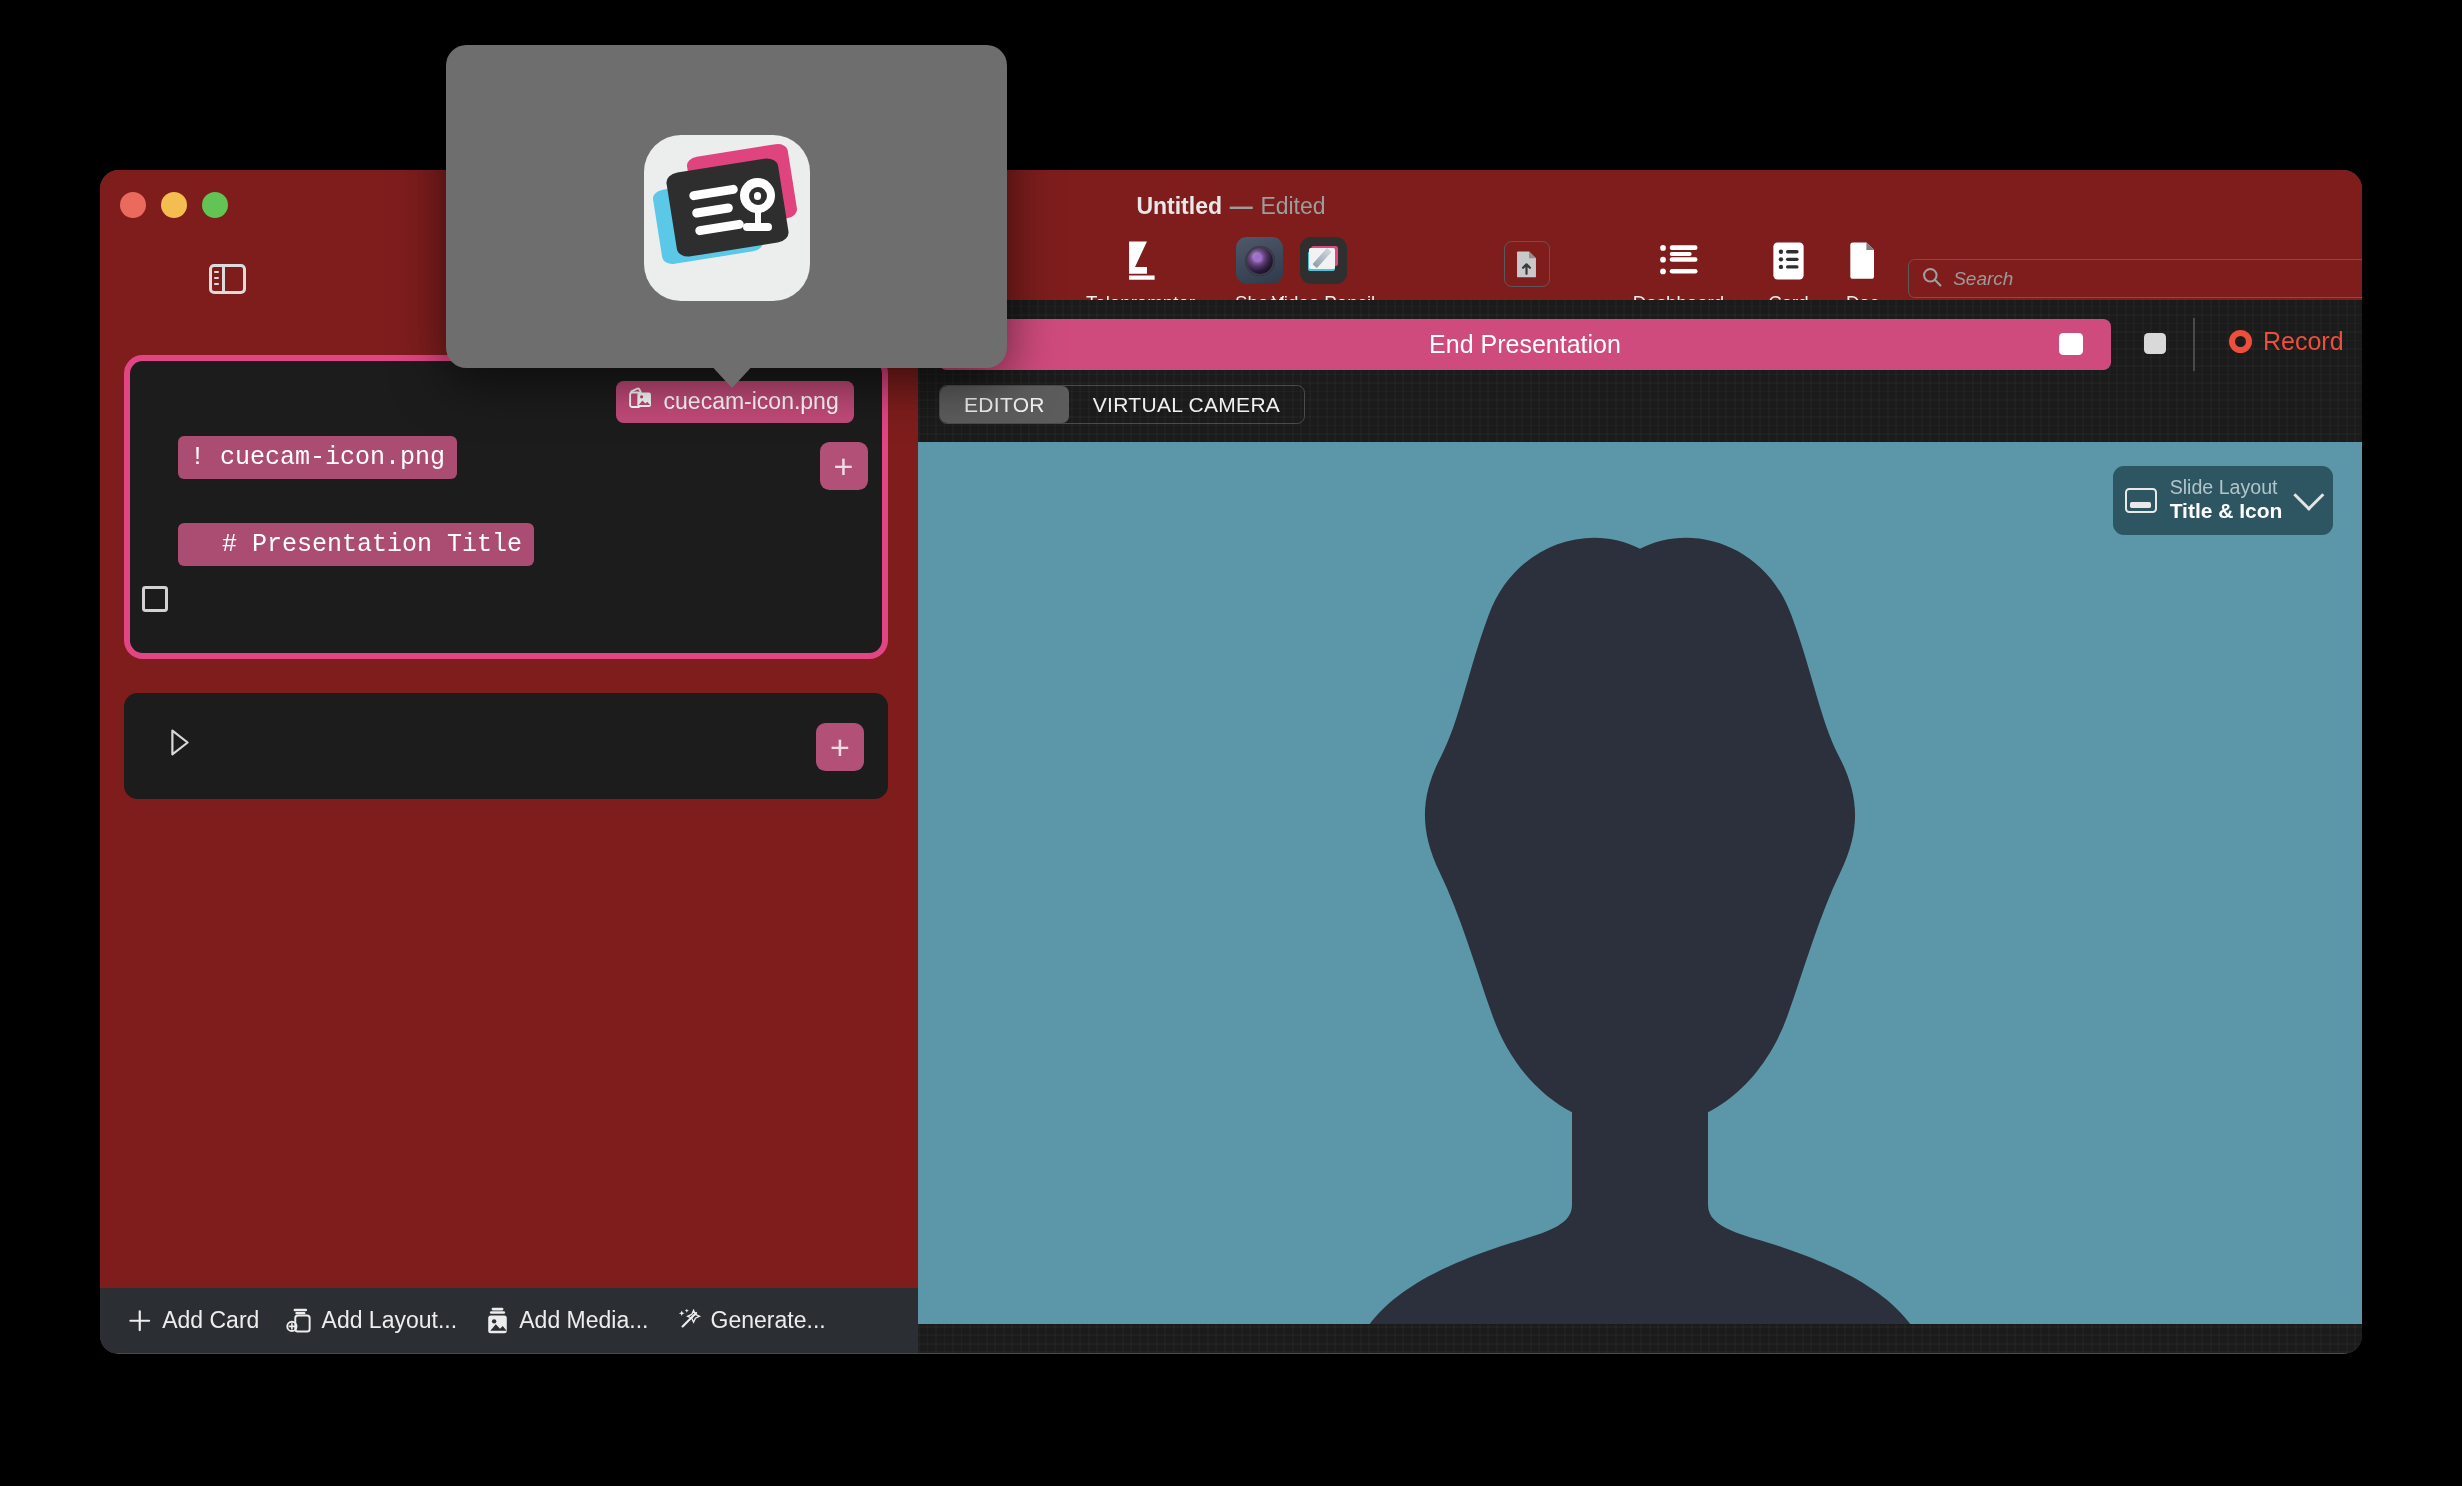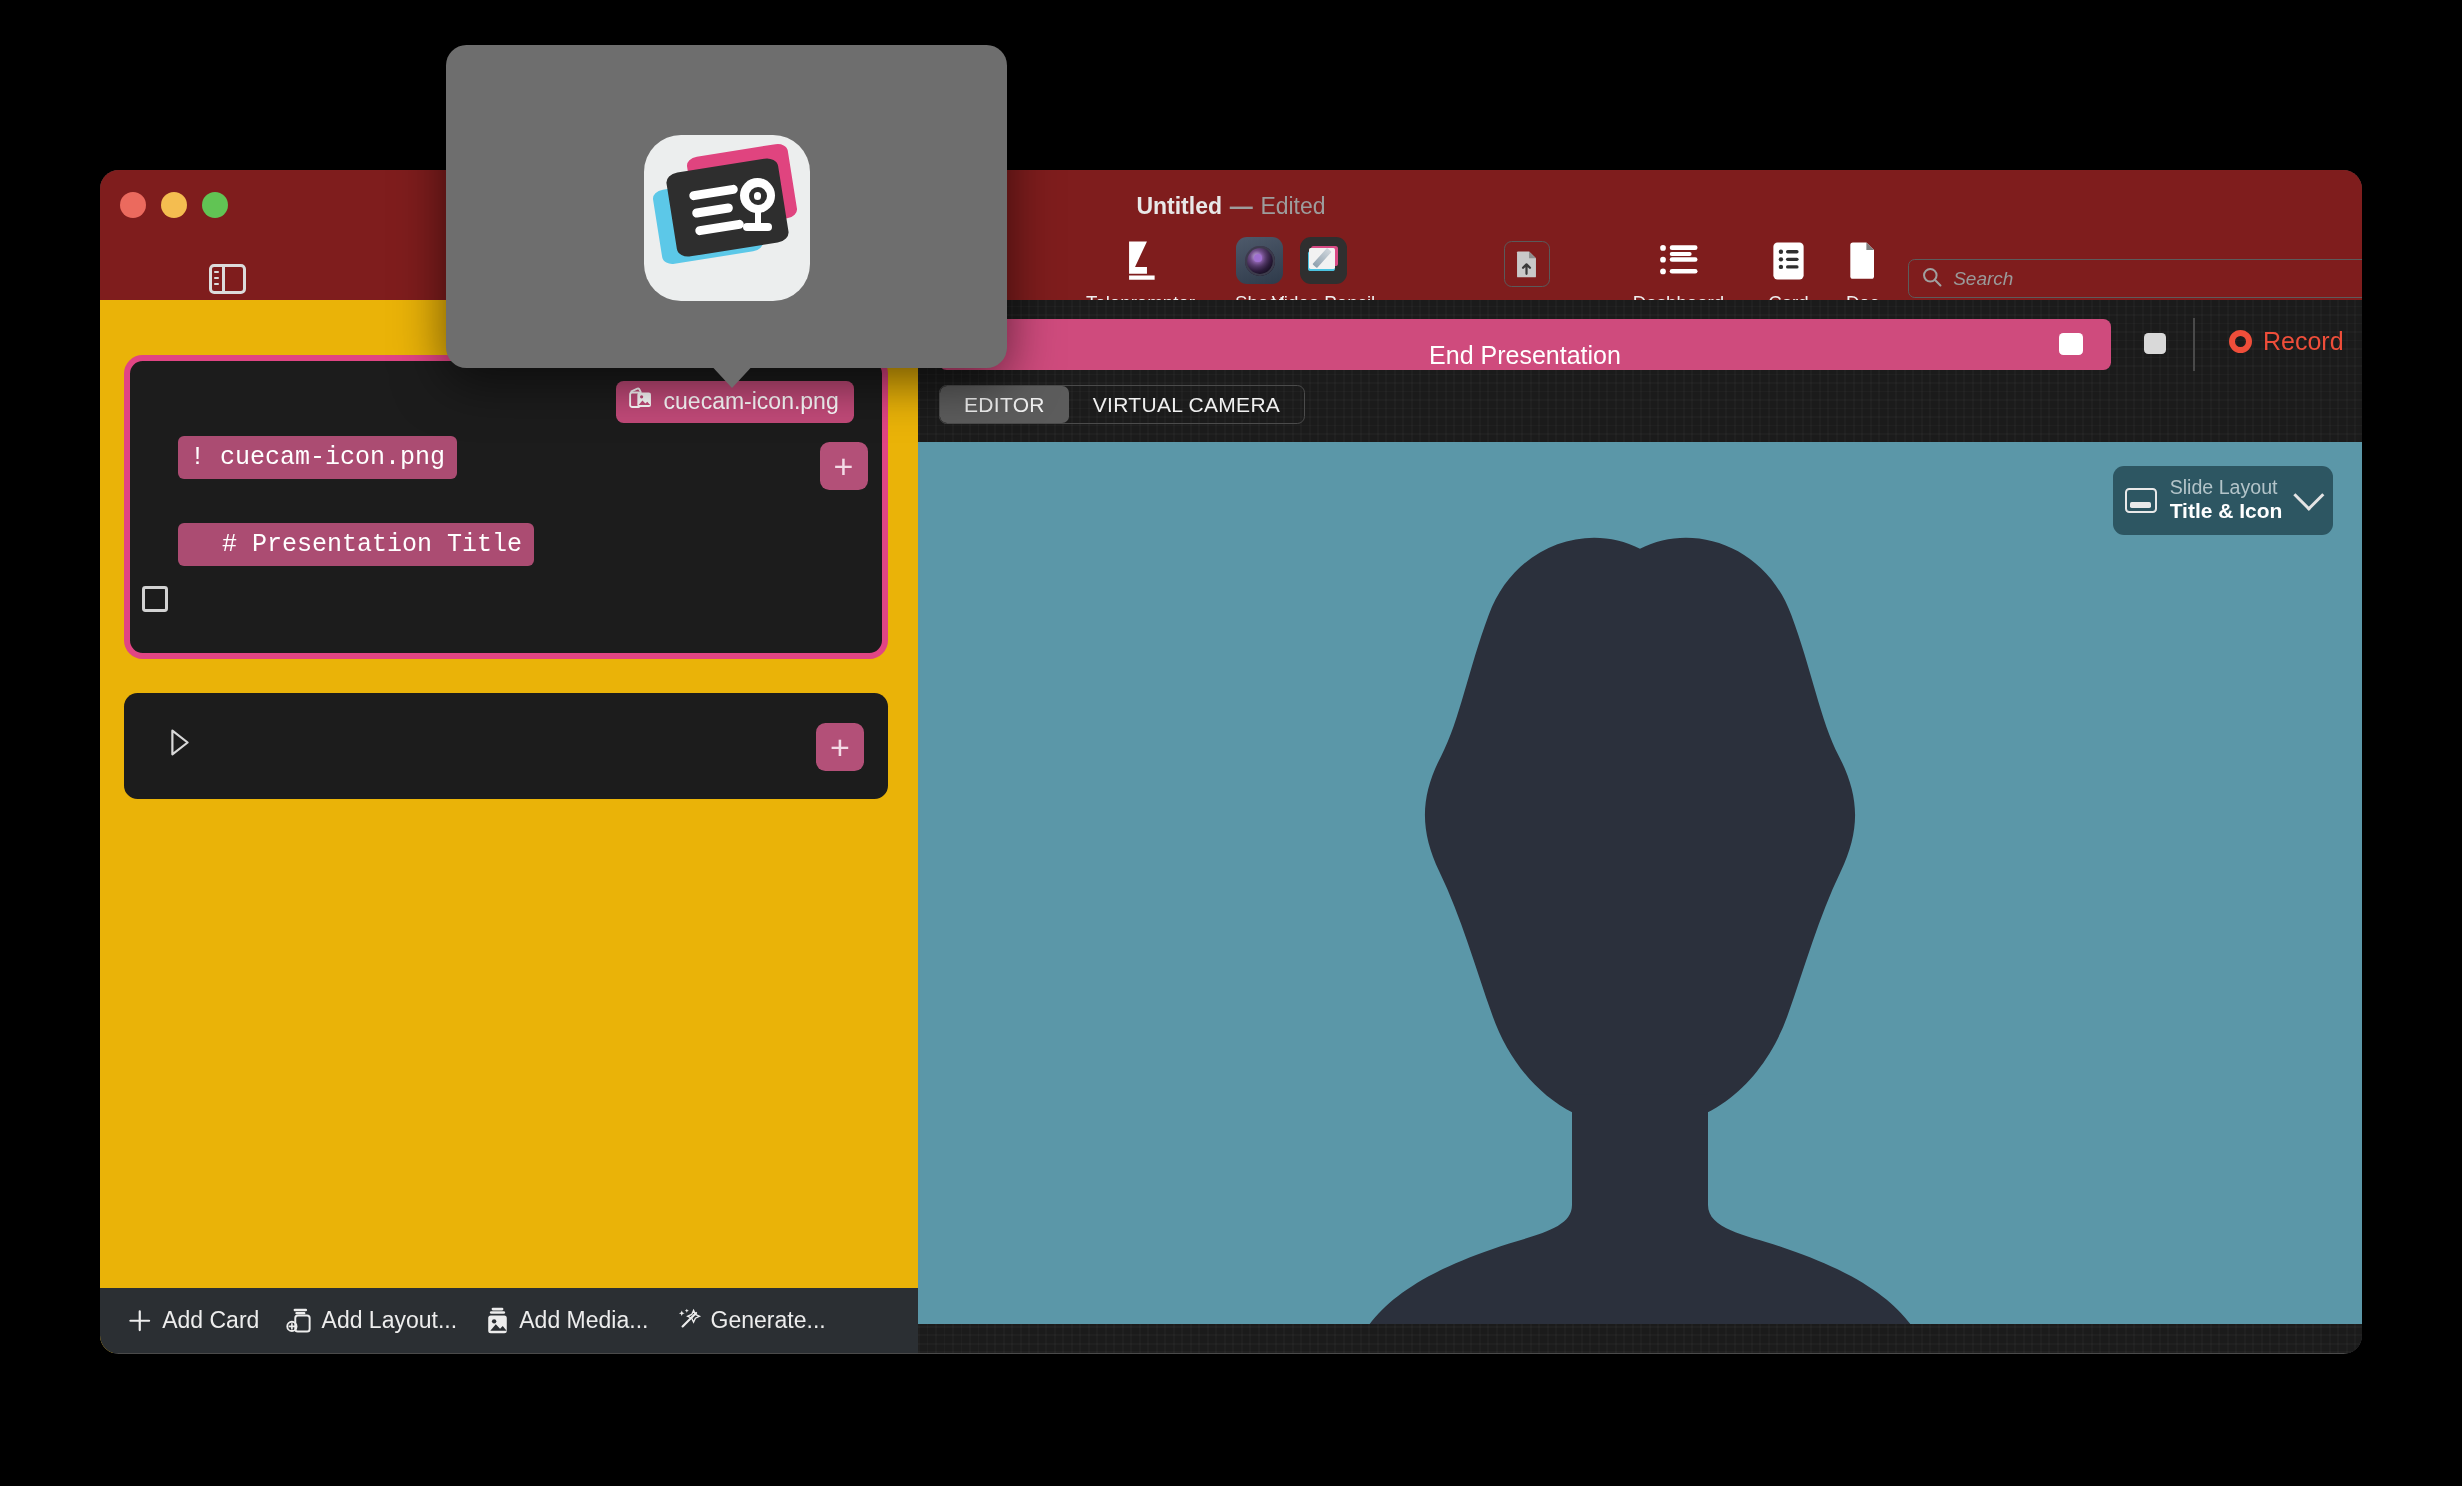--- a/index.html
+++ b/index.html
@@ -172,21 +172,21 @@
     width: 100%;
     height: 1053px;
     background: #262a2e;
   }
 
   
   #left-panel {
     position: absolute;
     left: 0; top: 0;
     width: 951px; height: 100%;
-    background: #eab308;
+    background: #7f1d1d;
   }
 
   
   #card-selected {
     position: absolute;
     left: 24px; top: 55px;
     width: 764px; height: 304px;
     border: 6px solid #e14584;
     border-radius: 18.7px;
     background: #1c1c1c;
@@ -300,21 +300,21 @@
   }
 
   #end-presentation-bar {
     position: absolute;
     left: 21px; top: 18.7px;
     width: 1172px; height: 51px;
     background: #cf4b7d;
     border-radius: 7.7px;
     color: #fff;
     font-size: 25px;
-    display: flex; align-items: flex-end; justify-content: center;
+    display: flex; align-items: center; justify-content: center;
   }
   #ep-stop {
     position: absolute;
     right: 28px; top: 14.5px;
     width: 24px; height: 22px;
     background: #fff;
     border-radius: 4.3px;
   }
   #secondary-stop {
     position: absolute;

